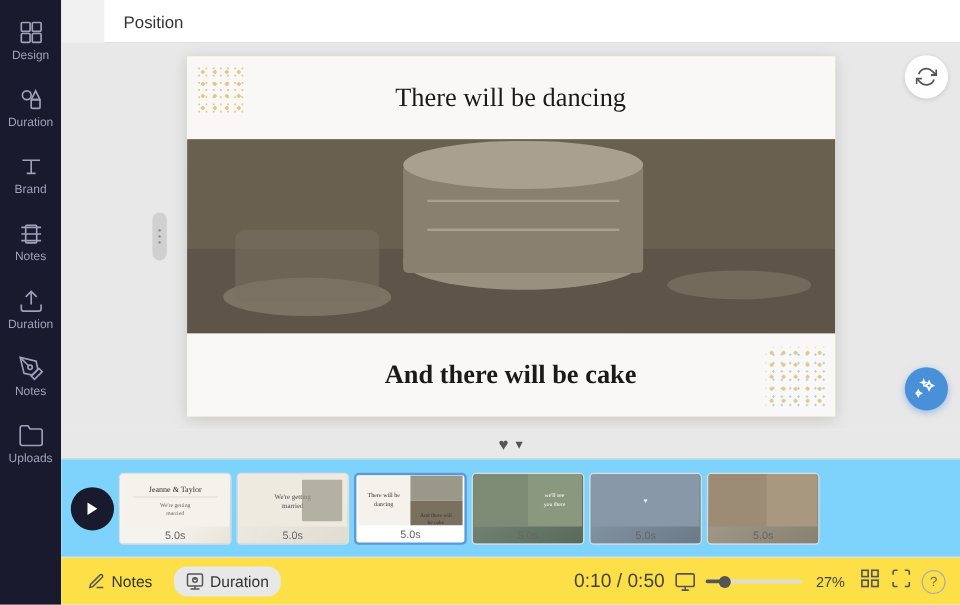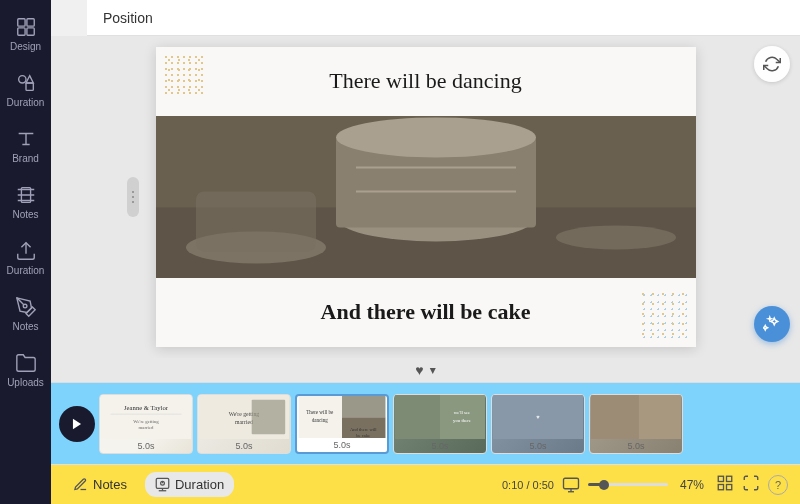--- a/index.html
+++ b/index.html
@@ -315,21 +315,21 @@
       font-size: 13px;
       color: #333;
       background: #e8e8e8;
       border: none;
       font-weight: 500;
     }
 
     .spacer { flex: 1; }
 
     .time-display {
-      font-size: 11px;
+      font-size: 16px;
       color: #444;
     }
 
     .progress-container {
       display: flex;
       align-items: center;
       gap: 6px;
     }
     .progress-track {
       width: 80px;
@@ -672,21 +672,21 @@
       </svg>
     </div>
 
     <div class="progress-container">
       <div class="progress-track">
         <div class="progress-fill"></div>
         <div class="progress-thumb"></div>
       </div>
     </div>
 
-    <span class="zoom-text">47%</span>
+    <span class="zoom-text">27%</span>
 
     <div class="grid-icon">
       <svg width="18" height="18" viewBox="0 0 24 24" fill="none" stroke="#555" stroke-width="1.8">
         <rect x="3" y="3" width="7" height="7"></rect>
         <rect x="14" y="3" width="7" height="7"></rect>
         <rect x="3" y="14" width="7" height="7"></rect>
         <rect x="14" y="14" width="7" height="7"></rect>
       </svg>
     </div>
 

